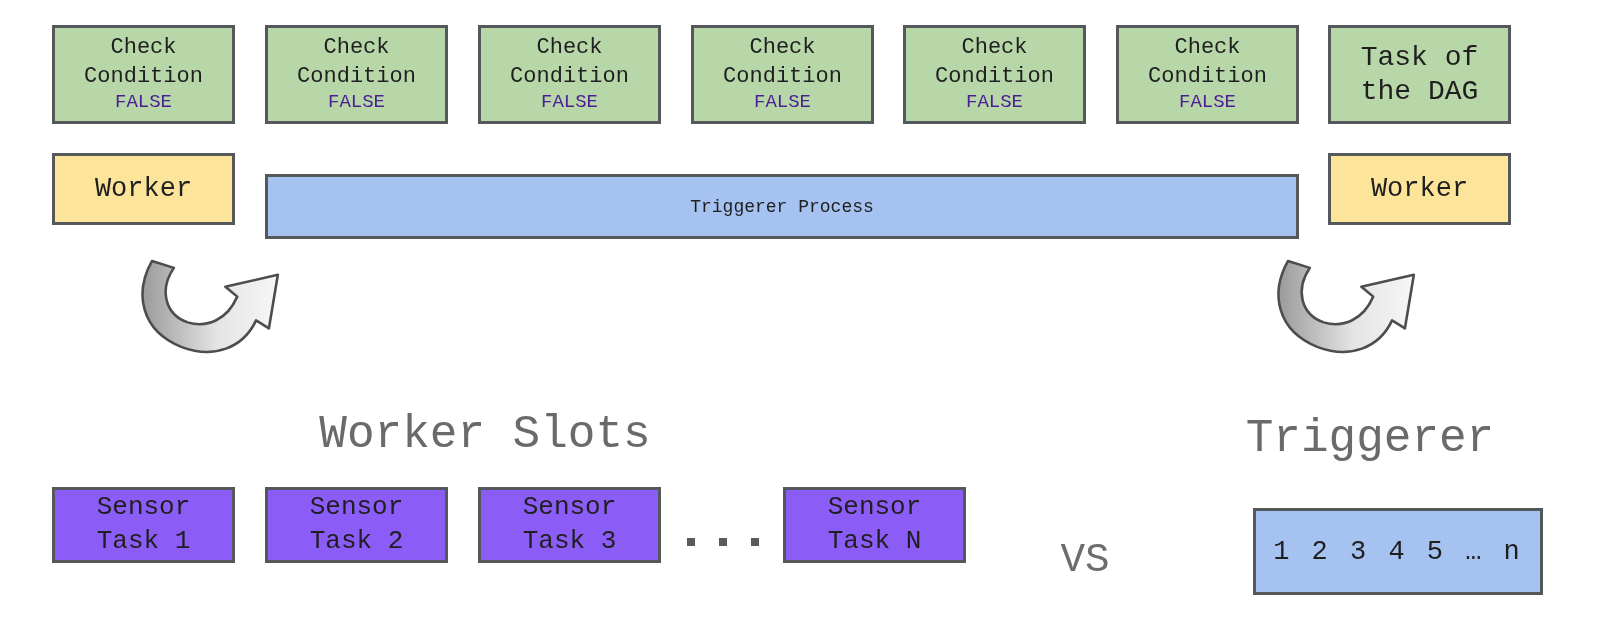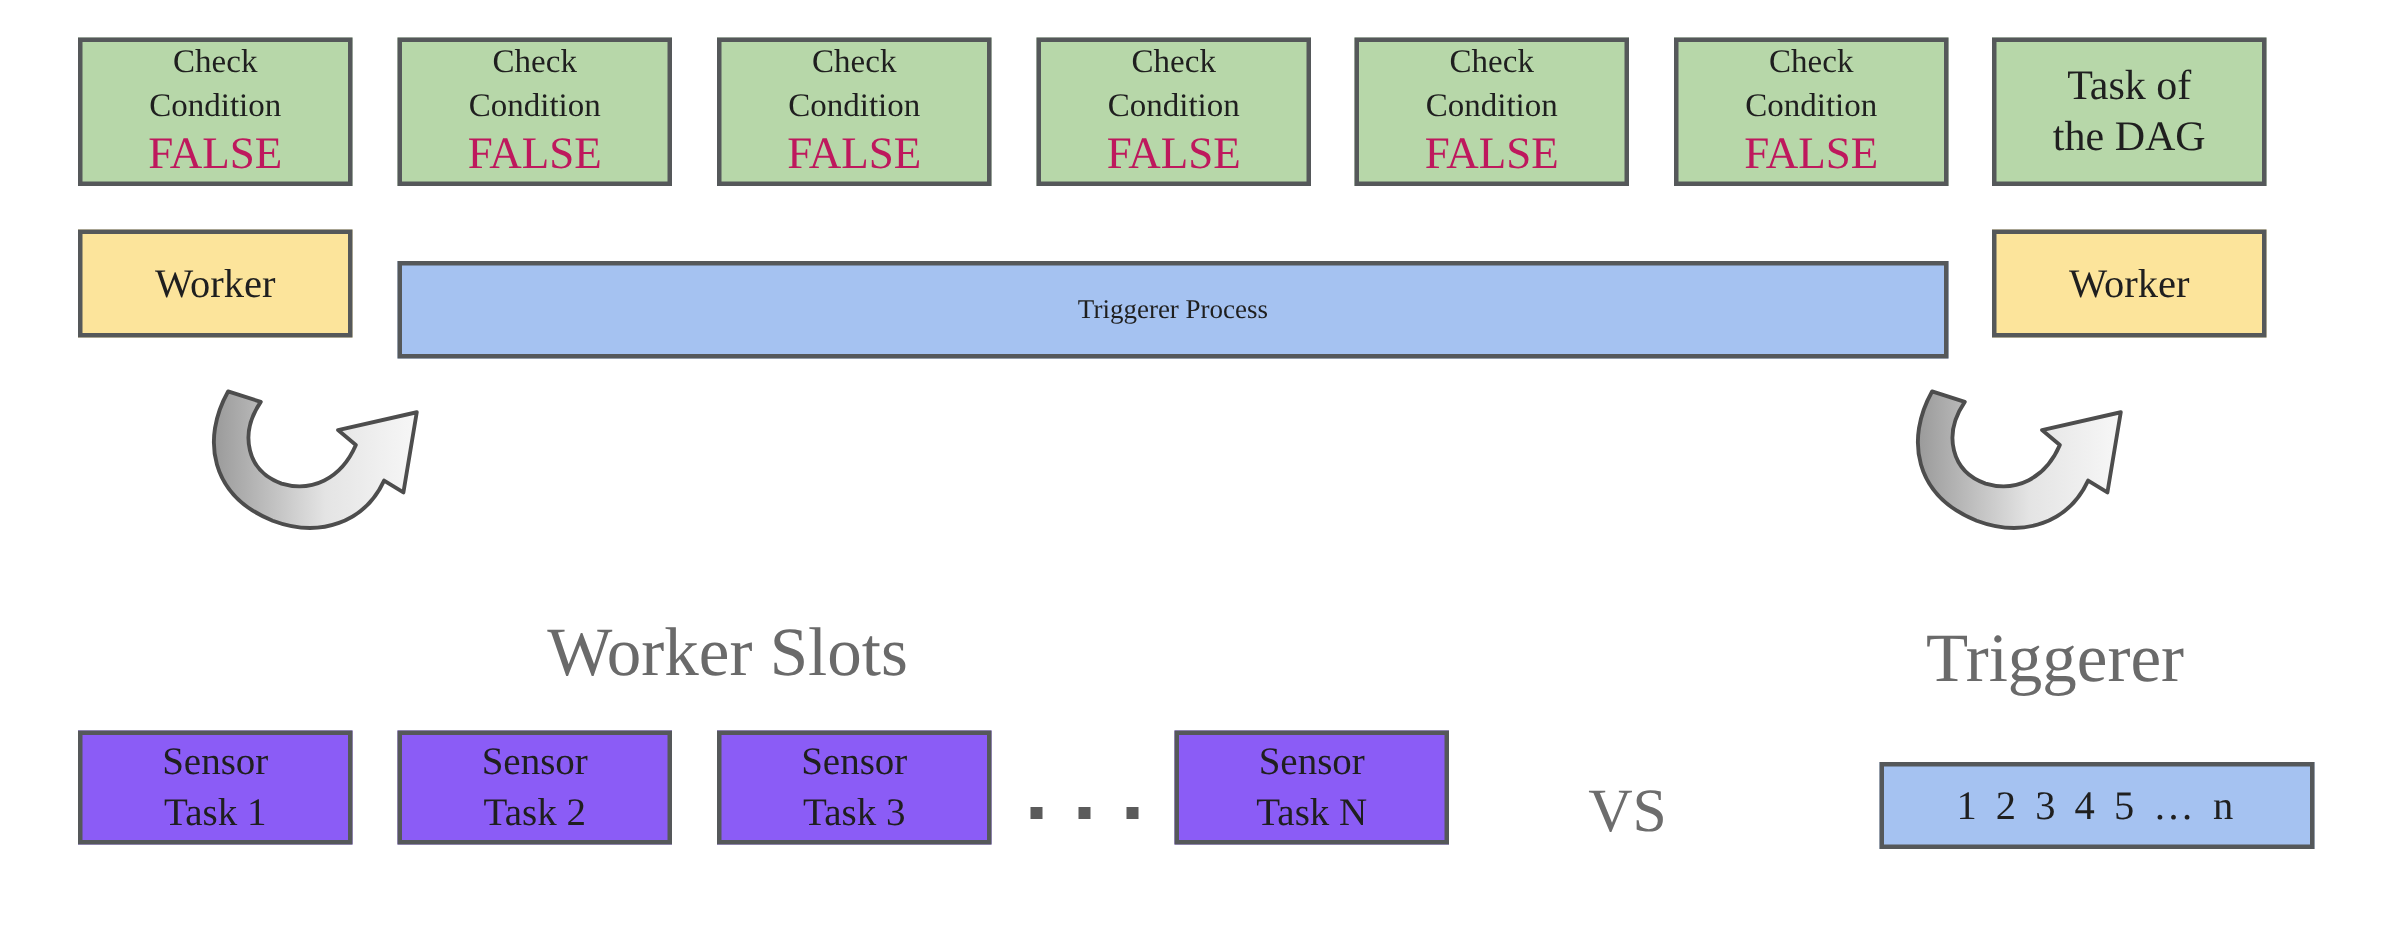--- a/index.html
+++ b/index.html
@@ -1,21 +1,21 @@
 <!DOCTYPE html>
 <html><head>
 <meta charset="utf-8">
 <style>
   html, body { margin: 0; padding: 0; background: #ffffff; }
   .canvas {
     position: relative;
     width: 1601px;
     height: 620px;
     background: #ffffff;
-    font-family: Liberation Serif, serif;
+    font-family: Liberation Mono, monospace;
     overflow: hidden;
   }
   .box {
     position: absolute;
     box-sizing: border-box;
     border: 3px solid #55585a;
     display: flex;
     flex-direction: column;
     align-items: center;
     justify-content: center;
@@ -26,22 +26,22 @@
   .green-box {
     top: 25px;
     width: 183px;
     height: 99px;
     background: #b7d7a9;
     font-size: 22px;
     line-height: 1.3;
   }
   .rest-box { font-size: 28px; line-height: 1.2; }
   .false-text {
-    color: #be185d;
-    font-size: 30px;
+    color: #4c1d95;
+    font-size: 19px;
     line-height: 1.25;
   }
   .worker-box {
     top: 153px;
     width: 183px;
     height: 72px;
     background: #fce49b;
     font-size: 27px;
   }
   .triggerer-bar {
@@ -57,37 +57,37 @@
     width: 183px;
     height: 76px;
     background: #8b5cf6;
     font-size: 26px;
     line-height: 1.3;
   }
   .slots-box {
     left: 1253px;
     top: 508px;
     width: 290px;
-    height: 58px;
+    height: 87px;
     background: #a5c2f1;
     font-size: 27px;
     letter-spacing: 3px;
   }
   .heading {
     position: absolute;
     color: #6a6a6a;
     font-size: 46px;
     text-align: center;
     line-height: 58px;
     height: 58px;
   }
   .vs-label {
     position: absolute;
     left: 1020px;
-    top: 512px;
+    top: 532px;
     width: 130px;
     text-align: center;
     color: #6d6d6d;
     font-size: 41px;
     line-height: 56px;
   }
   .arrow {
     position: absolute;
     width: 168px;
     height: 104px;

